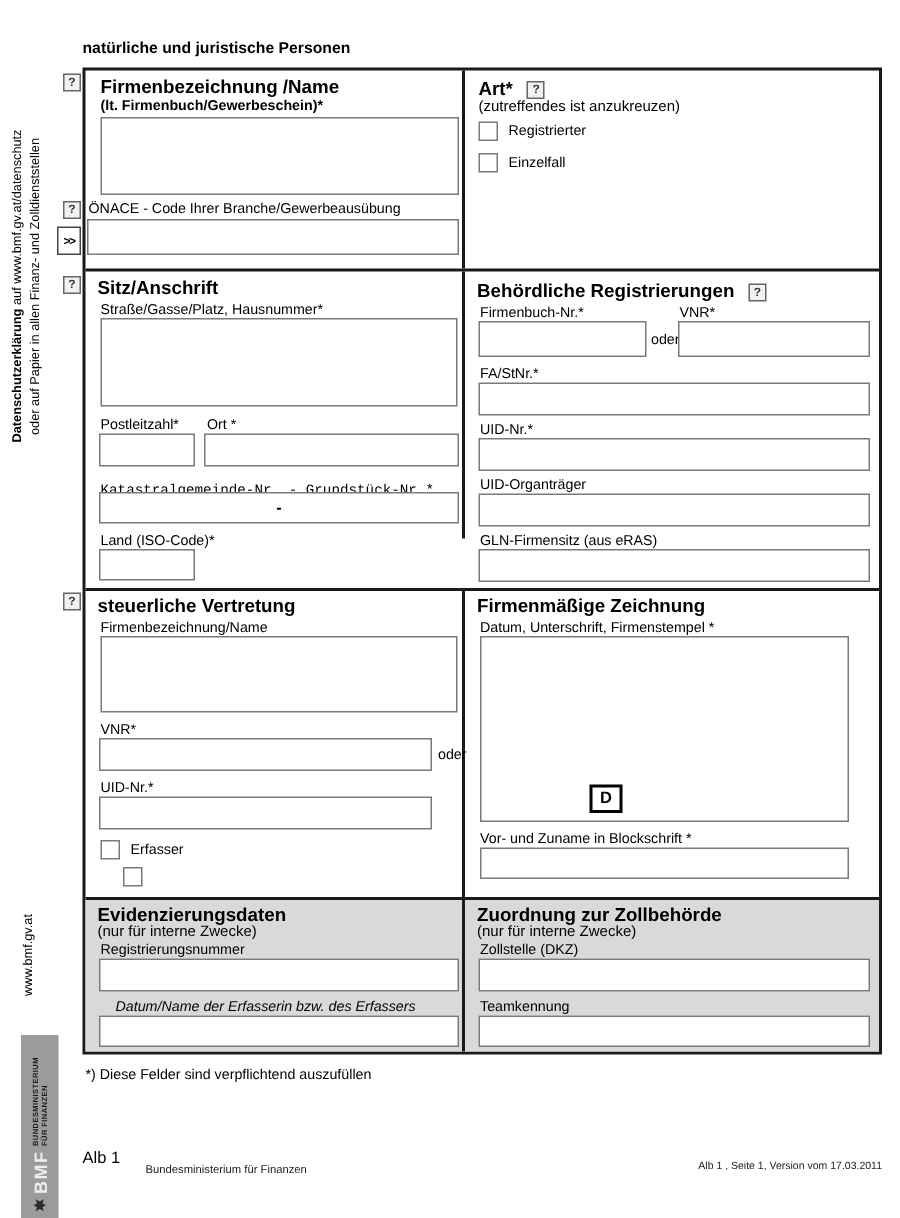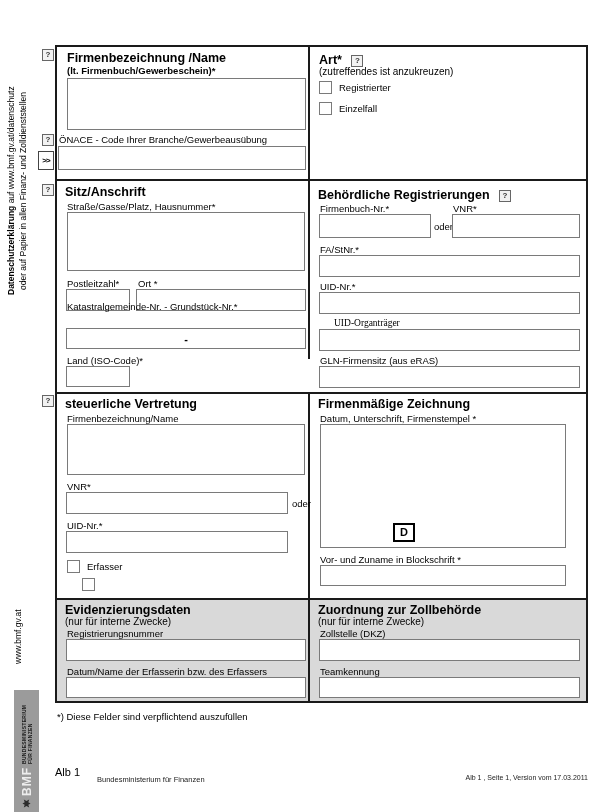--- a/index.html
+++ b/index.html
@@ -79,20 +79,21 @@
     position:absolute; left:38px; top:151px; width:16px; height:19px;
     border:1px solid #444; background:#fff; font-size:8px; font-weight:bold;
     display:flex; align-items:center; justify-content:center; letter-spacing:-1px;
   }
 </style>
 </head>
 <body>
 
 <div class="page">
 
+  <div class="hd-sub">natürliche und juristische Personen</div>
 
   <div class="v-privacy"><span style="font-weight:bold">Datenschutzerklärung</span><span> auf www.bmf.gv.at/datenschutz</span><br><span>oder auf Papier in allen Finanz- und Zolldienststellen</span></div>
 
   <div class="v-web">www.bmf.gv.at</div>
 
   <div class="bmf-bar">
     <div class="bmf-inner">
       <span style="display:inline-flex">
         <svg width="9" height="9" viewBox="0 0 10 10">
             <path d="M5 0.5 L6.5 3 L9.5 2 L7.8 5 L9.5 8 L6.5 7 L5 9.5 L3.5 7 L0.5 8 L2.2 5 L0.5 2 L3.5 3 Z" fill="#2b2b2b"></path>
@@ -141,40 +142,40 @@
 
     <div class="row row2" style="top:132px; height:180px;">
       <div class="cell-l">
         <div class="abs sec-title" style="left:8px; top:4px;">Sitz/Anschrift</div>
         <div class="abs lbl" style="left:10px; top:20px;">Straße/Gasse/Platz, Hausnummer*</div>
         <textarea class="box" style="left: 10px; top: 31px; width: 238px; height: 59px; resize: none;"></textarea>
         <div class="abs lbl" style="left:10px; top:97px;">Postleitzahl*</div>
         <div class="abs lbl" style="left:81px; top:97px;">Ort *</div>
         <input class="box" style="left: 9px; top: 108px; width: 64px; height: 22px;" value="">
         <input class="box" style="left: 79px; top: 108px; width: 170px; height: 22px;" value="">
-        <div class="abs lbl" style="left:10px; top:120px;">Katastralgemeinde-Nr. - Grundstück-Nr.*</div>
+        <div class="abs lbl" style="left:10px; top:140px;font-family:Liberation Mono, monospace;">Katastralgemeinde-Nr. - Grundstück-Nr.*</div>
         <div class="box dash-box" style="left:9px; top:147px; width:240px; height:21px;">-</div>
         <div class="abs lbl" style="left:10px; top:174px;">Land (ISO-Code)*</div>
         <input class="box" style="left: 9px; top: 185px; width: 64px; height: 21px;" value="">
       </div>
       <div class="cell-r">
         <div class="abs" style="left:8px; top:4px;">
           <span class="sec-title">Behördliche Registrierungen</span>
           <span class="qicon" style="margin-left:5px; vertical-align:1px;">?</span>
         </div>
         <div class="abs lbl" style="left:10px;  top:22px;">Firmenbuch-Nr.*</div>
         <div class="abs lbl" style="left:143px; top:22px;">VNR*</div>
         <input class="box" style="left: 9px; top: 33px; width: 112px; height: 24px;" value="">
         <div class="abs lbl" style="left:124px; top:40px;">oder</div>
         <input class="box" style="left: 142px; top: 33px; width: 128px; height: 24px;" value="">
         <div class="abs lbl" style="left:10px; top:63px;">FA/StNr.*</div>
         <input class="box" style="left: 9px; top: 74px; width: 261px; height: 22px;" value="">
         <div class="abs lbl" style="left:10px; top:100px;">UID-Nr.*</div>
         <input class="box" style="left: 9px; top: 111px; width: 261px; height: 22px;" value="">
-        <div class="abs lbl" style="left:24px; top:137px;font-family:Liberation Serif, serif;">UID-Organträger</div>
+        <div class="abs lbl" style="left:10px; top:137px;">UID-Organträger</div>
         <input class="box" style="left: 9px; top: 148px; width: 261px; height: 22px;" value="">
         <div class="abs lbl" style="left:10px; top:174px;">GLN-Firmensitz (aus eRAS)</div>
         <input class="box" style="left: 9px; top: 185px; width: 261px; height: 22px;" value="">
       </div>
     </div>
 
     <div class="row row3" style="top:345px; height:206px;">
       <div class="cell-l">
         <div class="abs sec-title" style="left:8px; top:3px;">steuerliche Vertretung</div>
         <div class="abs lbl" style="left:10px; top:19px;">Firmenbezeichnung/Name</div>
@@ -203,21 +204,21 @@
         <input class="box" style="left: 10px; top: 171px; width: 246px; height: 21px;" value="">
       </div>
     </div>
 
     <div class="row row4 row-gray" style="top:551px; height:103px;">
       <div class="cell-l">
         <div class="abs sec-title" style="left:8px; top:3px;">Evidenzierungsdaten</div>
         <div class="abs note" style="left:8px; top:16px;">(nur für interne Zwecke)</div>
         <div class="abs lbl" style="left:10px; top:28px;">Registrierungsnummer</div>
         <input class="box" style="left: 9px; top: 39px; width: 240px; height: 22px;" value="">
-        <div class="abs lbl" style="left:10px; top:66px;">Datum/Name der Erfasserin bzw. des Erfassers</div>
+        <div class="abs lbl" style="left:20px; top:66px;font-style:italic;">Datum/Name der Erfasserin bzw. des Erfassers</div>
         <input class="box" style="left: 9px; top: 77px; width: 240px; height: 21px;" value="">
       </div>
       <div class="cell-r">
         <div class="abs sec-title" style="left:8px; top:3px;">Zuordnung zur Zollbehörde</div>
         <div class="abs note" style="left:8px; top:16px;">(nur für interne Zwecke)</div>
         <div class="abs lbl" style="left:10px; top:28px;">Zollstelle (DKZ)</div>
         <input class="box" style="left: 9px; top: 39px; width: 261px; height: 22px;" value="">
         <div class="abs lbl" style="left:10px; top:66px;">Teamkennung</div>
         <input class="box" style="left: 9px; top: 77px; width: 261px; height: 21px;" value="">
       </div>

